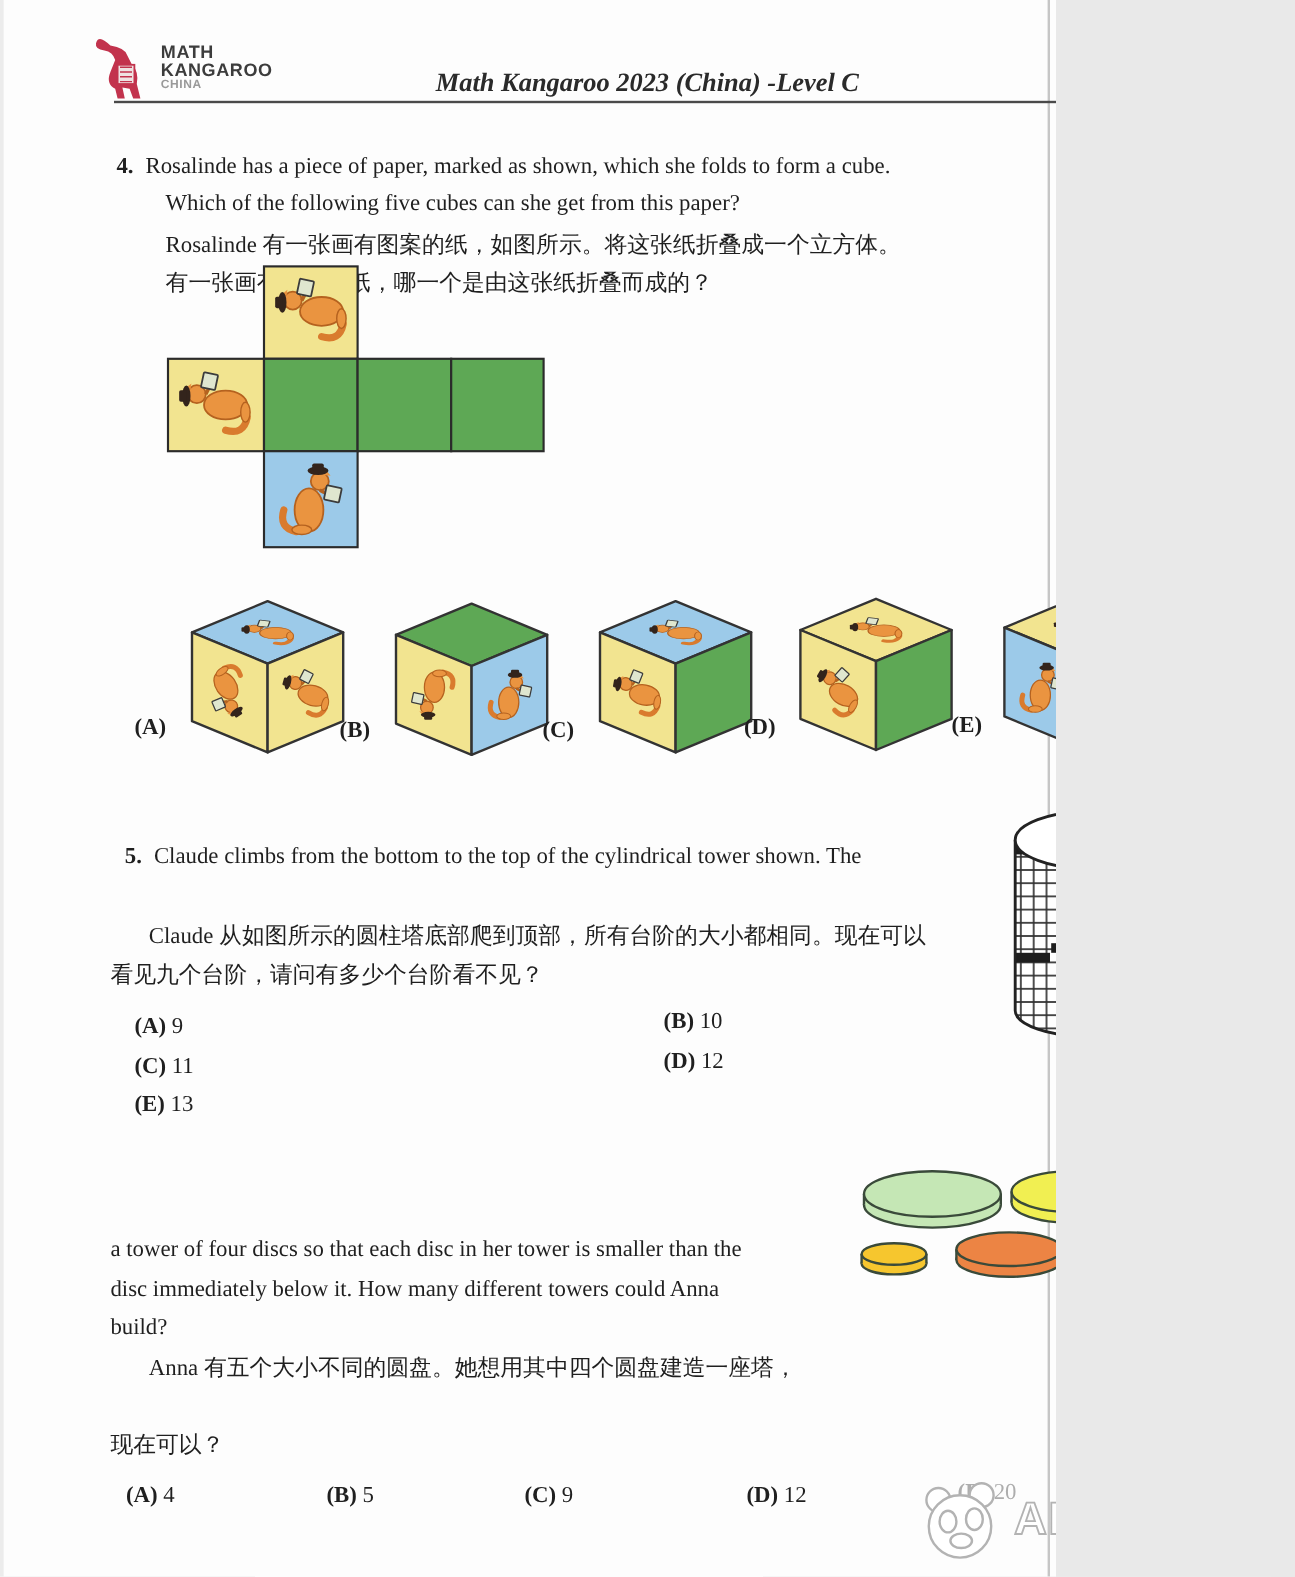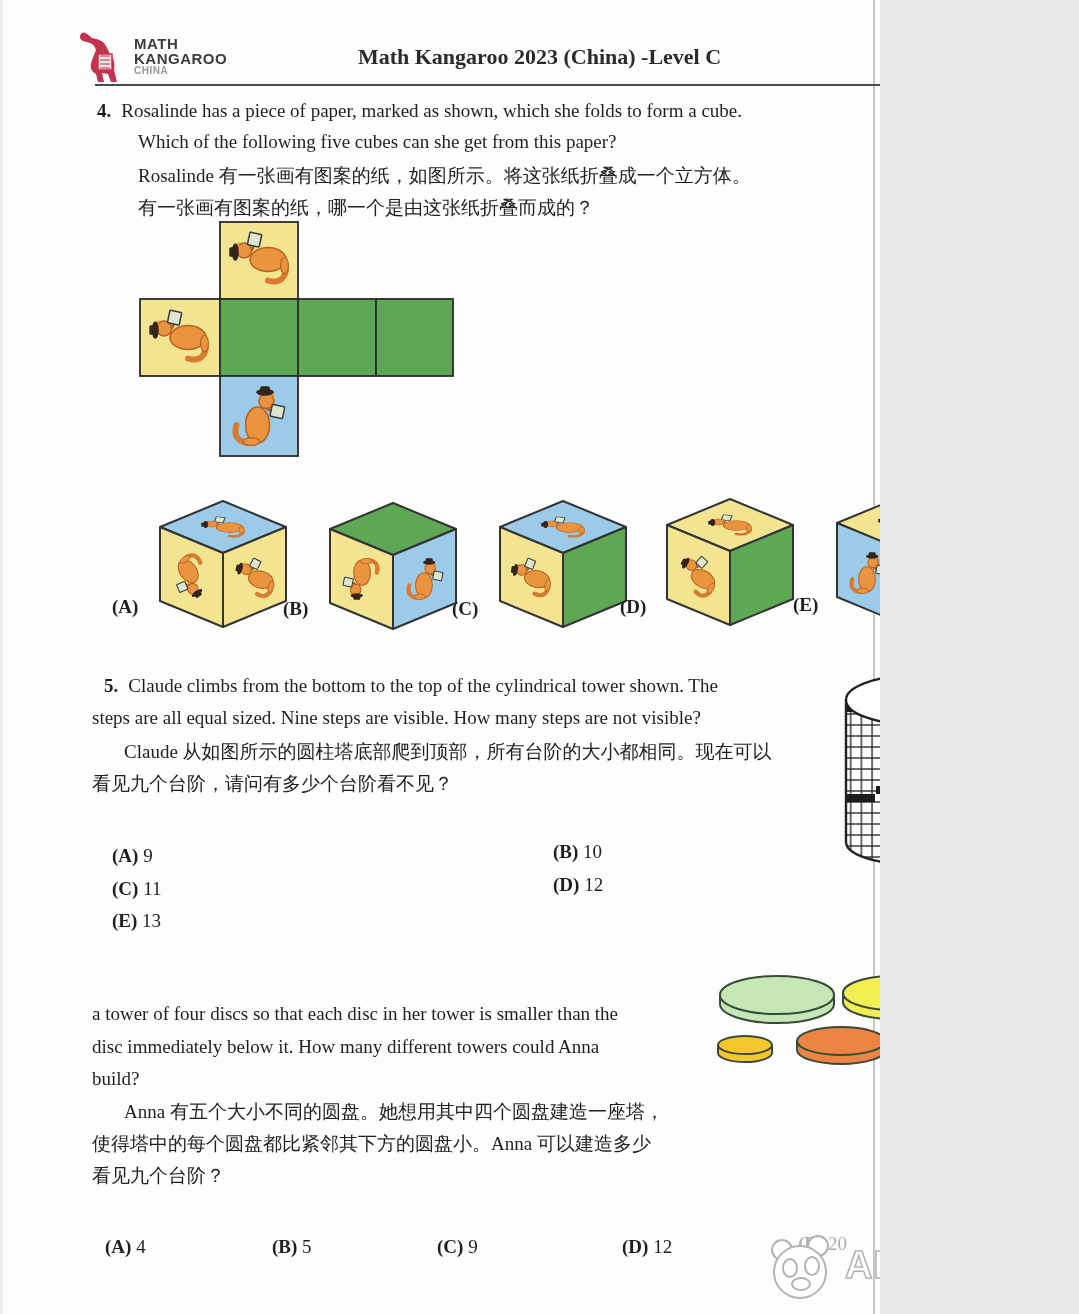--- a/index.html
+++ b/index.html
@@ -6,26 +6,26 @@
   .page{position:relative;width:880px;height:1314px;background:#fdfdfd;
         font-family:"Liberation Serif",serif;color:#1f1f1f;overflow:hidden;}
   .edge-right{position:absolute;top:0;right:5px;width:2px;height:100%;background:#c6c6c6;}
   .edge-left{position:absolute;top:0;left:0;width:3px;height:100%;background:#ececec;}
 
   
   .logo{position:absolute;left:78px;top:26px;display:flex;align-items:center;gap:4px;}
   .logo-text{font-family:"Liberation Sans",sans-serif;line-height:1.0;letter-spacing:.5px;}
   .logo-text .l1,.logo-text .l2{font-size:15px;font-weight:bold;color:#3c3c3c;}
   .logo-text .l3{font-size:10px;color:#9a9a9a;font-weight:bold;}
-  .doc-title{position:absolute;left:0;top:44px;width:1079px;text-align:center;
-             font-size:22px;font-weight:bold;color:#2a2a2a;}
+  .doc-title{position:absolute;left:0;top:56px;width:1079px;text-align:center;
+             font-size:22px;font-style:italic;font-weight:bold;color:#2a2a2a;}
   .head-rule{position:absolute;left:95px;top:84px;width:890px;height:2px;background:#4a4a4a;}
 
   
-  .tline{position:absolute;font-size:19px;white-space:nowrap;color:#1f1f1f;}
+  .tline{position:absolute;font-size:19px;white-space:nowrap;color:#1f1f1f;margin-top:28px;}
   .tline b{font-weight:bold;}
   .qnum{font-weight:bold;margin-right:10px;}
 
   
   .opt{position:absolute;font-size:19px;white-space:nowrap;}
   .opt b{font-weight:bold;}
   .opt-faint{color:#9a9a9a;opacity:.8;}
 
   svg{display:block;}
   .abs{position:absolute;}
@@ -143,21 +143,20 @@
     <g stroke="#333" stroke-width="2" stroke-linejoin="round">
       <polygon points="75,6 138,32 75,58 12,32" style="fill: rgb(242, 228, 144);"></polygon>
       <polygon points="12,32 75,58 75,132 12,106" style="fill: rgb(156, 202, 233);"></polygon>
       <polygon points="75,58 138,32 138,106 75,132" style="fill: rgb(94, 168, 85);"></polygon>
     </g>
     <use href="#kang" transform="translate(75,32) scale(1.1,0.6) rotate(-90) translate(-20,-22)"></use>
     <use href="#kang" transform="translate(43,82) scale(1.05) translate(-20,-22)"></use>
   </svg>
 
   <div class="tline" style="left:104px;top:675px"><b class="qnum">5.</b><span>Claude climbs from the bottom to the top of the cylindrical tower shown.  The</span></div>
-  <div class="tline" style="left:92px;top:707px">steps are all equal sized.  Nine steps are visible.  How many steps are not visible?</div>
   <div class="tline" style="left:92px;top:771px">看见九个台阶，请问有多少个台阶看不见？</div>
   <div class="tline" style="left:124px;top:739px">Claude 从如图所示的圆柱塔底部爬到顶部，所有台阶的大小都相同。现在可以</div>
 
   <svg class="abs" style="left:840px;top:670px" width="140" height="215" viewBox="0 0 140 215">
     <defs>
       <pattern id="grid" width="10.7" height="11" patternUnits="userSpaceOnUse">
         <rect width="10.7" height="11" fill="#ffffff"></rect>
         <rect x="0" y="0" width="10.7" height="11" fill="none" stroke="#2f2f2f" stroke-width="1.4"></rect>
       </pattern>
       <clipPath id="cylclip">
@@ -184,22 +183,21 @@
   <div class="opt" style="left:112px;top:845px"><b>(A)</b>&nbsp;<span>9</span></div>
   <div class="opt" style="left:553px;top:841px"><b>(B)</b>&nbsp;<span>10</span></div>
   <div class="opt" style="left:112px;top:878px"><b>(C)</b>&nbsp;<span>11</span></div>
   <div class="opt" style="left:553px;top:874px"><b>(D)</b>&nbsp;<span>12</span></div>
   <div class="opt" style="left:112px;top:910px"><b>(E)</b>&nbsp;<span>13</span></div>
 
   <div class="tline" style="left:92px;top:1003px">a tower of four discs so that each disc in her tower is smaller than the</div>
   <div class="tline" style="left:92px;top:1036px">disc immediately below it.  How many different towers could Anna</div>
   <div class="tline" style="left:92px;top:1068px">build?</div>
   <div class="tline" style="left:124px;top:1099px">Anna 有五个大小不同的圆盘。她想用其中四个圆盘建造一座塔，</div>
-  <div class="tline" style="left:92px;top:1131px">使得塔中的每个圆盘都比紧邻其下方的圆盘小。Anna 可以建造多少</div>
-  <div class="tline" style="left:92px;top:1163px">看见九个台阶？</div>
+  <div class="tline" style="left:92px;top:1163px">现在可以？</div>
 
   <svg class="abs" style="left:700px;top:958px" width="300" height="135" viewBox="0 0 300 135">
     <g stroke="#3a4a3a" stroke-width="2">
 
       <g>
         <ellipse cx="77" cy="46" rx="57" ry="19" style="fill: rgb(197, 231, 181);"></ellipse>
         <rect x="20" y="37" width="114" height="9" stroke="none" style="fill: rgb(197, 231, 181);"></rect>
         <line x1="20" y1="37" x2="20" y2="46"></line>
           <line x1="134" y1="37" x2="134" y2="46"></line>
         <ellipse cx="77" cy="37" rx="57" ry="19" style="fill: rgb(197, 231, 181);"></ellipse>

